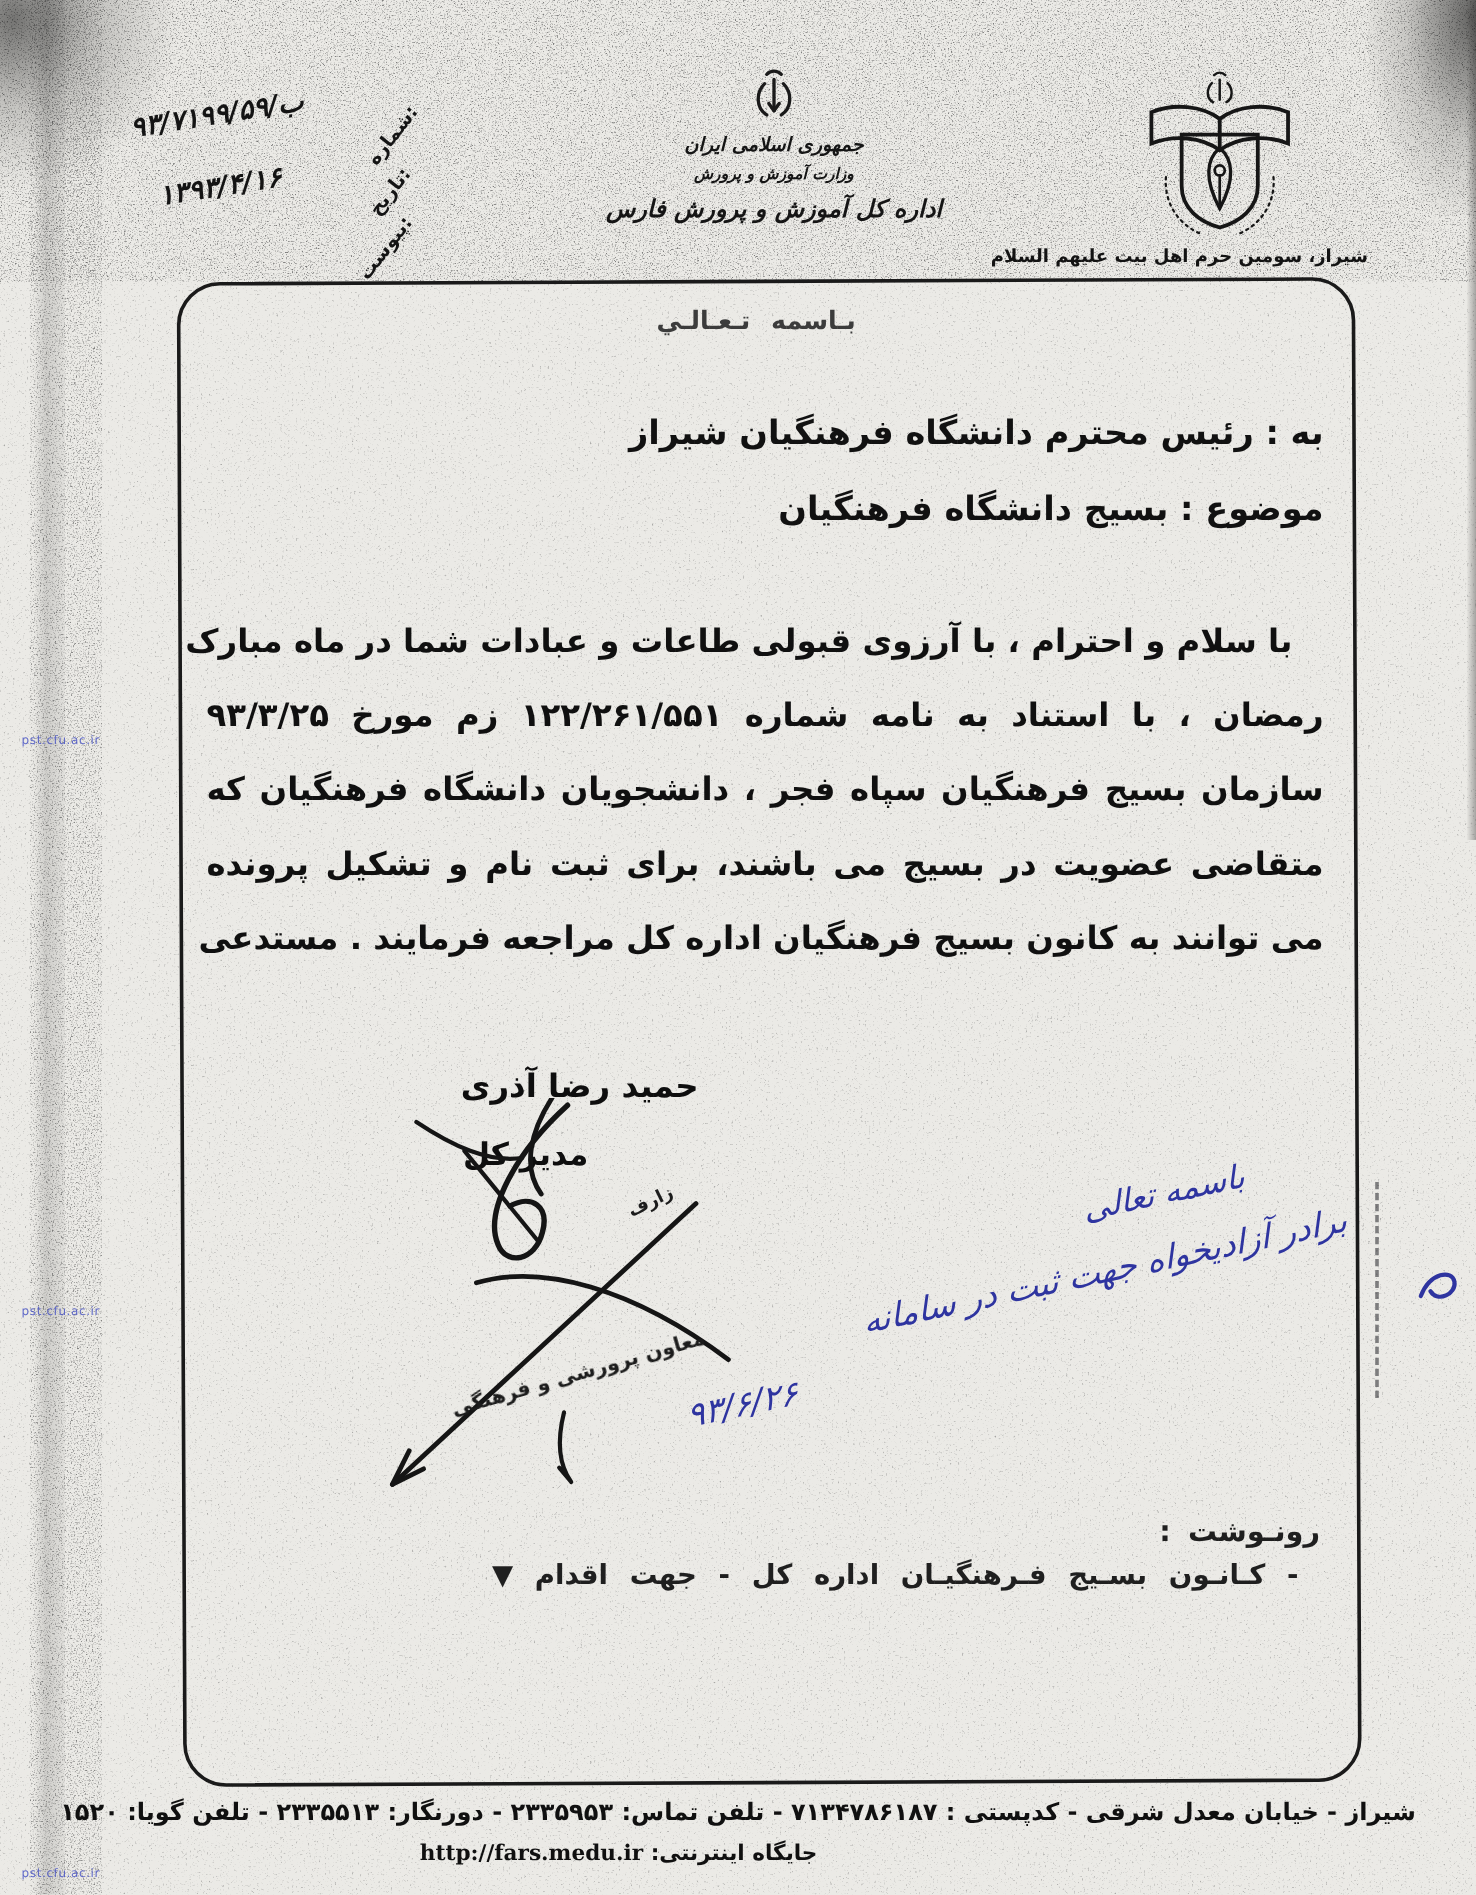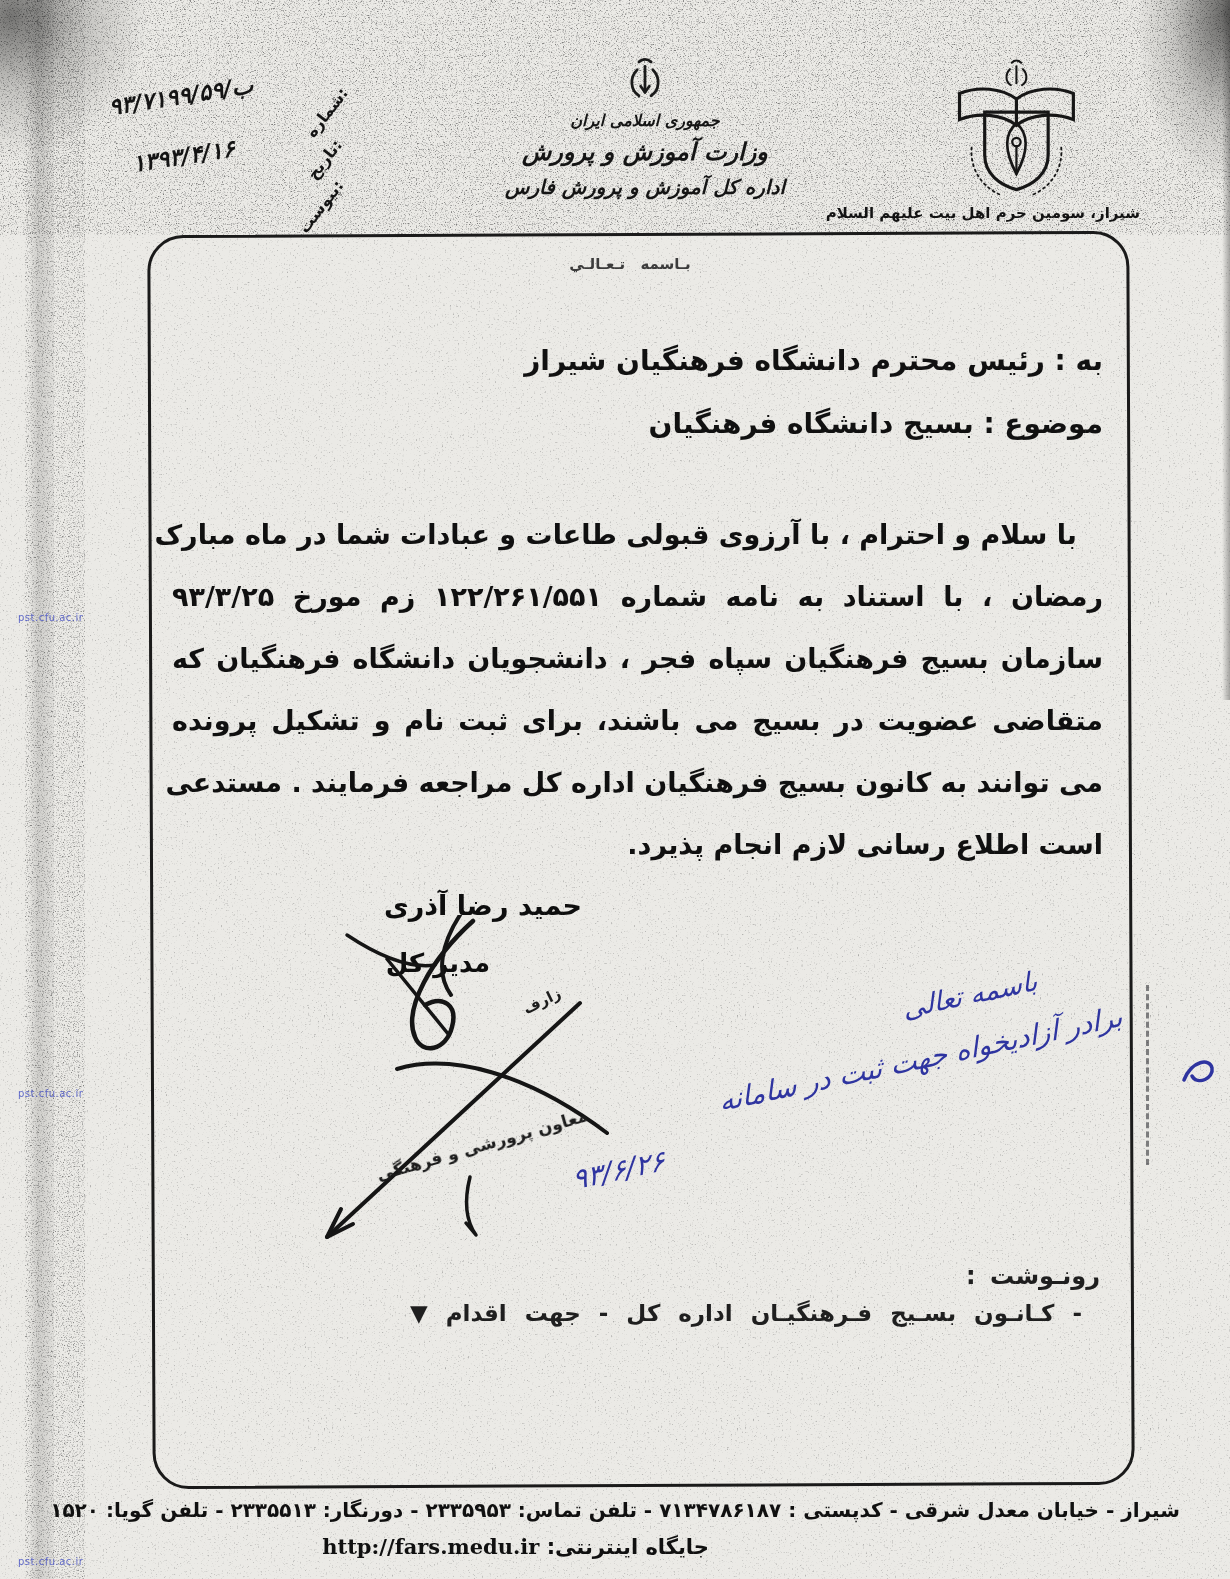--- a/index.html
+++ b/index.html
@@ -41,38 +41,38 @@
     transform:rotate(-52deg); white-space:nowrap; }
   .ref-label-number{ left:218px; top:48px; }
   .ref-label-date{ left:222px; top:95px; }
   .ref-label-attach{ left:210px; top:142px; }
 
   
   .letterhead-center{ position:absolute; left:455px; top:55px; width:380px; text-align:center; direction:rtl; }
   .emblem-iran{ display:block; margin:0 auto 4px auto; }
   .lh-line{ font-weight:800; font-style:italic; color:#151515; }
   .lh-country{ font-size:16px; margin-top:2px; }
-  .lh-ministry{ font-size:24px; margin-top:8px; }
+  .lh-ministry{ font-size:13px; margin-top:8px; }
   .lh-department{ font-size:20px; margin-top:9px; }
 
   
   .logo-wrap{ position:absolute; left:890px; top:58px; width:250px; text-align:center; direction:rtl; }
   .logo-caption{ font-weight:800; font-size:15px; color:#131313; margin-top:2px; white-space:nowrap;margin-left:45px; }
 
   
   .frame{
     position:absolute; left:150px; top:233px; width:982px; height:1254px;
     border:3px solid #1a1a1a; border-radius:36px;
     transform:rotate(-.25deg);
   }
 
   .besmeleh{
     position:absolute; left:470px; top:255px; width:320px;
     direction:rtl; text-align:center;
-    font-size:15px; font-weight:600; color:#3c3c3c; word-spacing:10px;
+    font-size:21px; font-weight:600; color:#3c3c3c; word-spacing:10px;
   }
 
   .to-line, .subject-line{
     position:absolute; right:127px; direction:rtl; text-align:center;
     font-size:28px; font-weight:900; color:#111; white-space:nowrap;
   }
   .to-line{ top:344px; }
   .subject-line{ top:407px; }
 
   .body-par{ position:absolute; right:127px; left:172px; top:512px; direction:rtl; }
@@ -108,21 +108,21 @@
   
   .cc-label{ position:absolute; right:130px; top:1262px; direction:rtl; font-size:24px; font-weight:600;
     color:#1f1f1f; letter-spacing:2px; word-spacing:6px; }
   .cc-item{ position:absolute; right:148px; top:1300px; direction:rtl; font-size:23px; font-weight:600;
     color:#1f1f1f; letter-spacing:2px; word-spacing:10px; white-space:nowrap; }
 
   
   .footer-address{ position:absolute; left:0; top:1498px; width:1230px; text-align:center; direction:rtl;
     font-size:20px; font-weight:900; color:#101010; white-space:nowrap; }
   .footer-site{ position:absolute; left:0; top:1534px; width:1031px; text-align:center; direction:rtl;
-    font-size:21px; font-weight:900; color:#101010; }
+    font-size:18px; font-weight:900; color:#101010; }
   .footer-site .url{ font-family:"DejaVu Serif", serif; font-weight:700; }
 </style>
 </head>
 <body>
 
 <div id="page">
 
   <svg class="noise" width="1230" height="1579" style="left:0;top:0;opacity:.5">
     <filter id="nfull">
         <feTurbulence type="fractalNoise" baseFrequency="0.62" numOctaves="2" seed="11" stitchTiles="stitch"></feTurbulence>
@@ -210,21 +210,20 @@
 
   <div class="to-line">به : رئیس محترم دانشگاه فرهنگیان شیراز</div>
   <div class="subject-line">موضوع : بسیج دانشگاه فرهنگیان</div>
 
   <div class="body-par">
     <div class="body-line first">با سلام و احترام ، با آرزوی قبولی طاعات و عبادات شما در ماه مبارک</div>
     <div class="body-line">رمضان ، با استناد به نامه شماره ۱۲۲/۲۶۱/۵۵۱ زم مورخ ۹۳/۳/۲۵</div>
     <div class="body-line">سازمان بسیج فرهنگیان سپاه فجر ، دانشجویان دانشگاه فرهنگیان که</div>
     <div class="body-line">متقاضی عضویت در بسیج می باشند، برای ثبت نام و تشکیل پرونده</div>
     <div class="body-line">می توانند به کانون بسیج فرهنگیان اداره کل مراجعه فرمایند . مستدعی</div>
-    <div class="body-line last">است اطلاع رسانی لازم انجام پذیرد.</div>
   </div>
 
   <div class="signer-name">حمید رضا آذری</div>
   <div class="signer-title">مدیر کل</div>
 
   <svg class="sig-svg" width="380" height="345" viewBox="0 0 380 345">
     <g stroke="#151515" fill="none" stroke-linecap="round">
       <path stroke-width="4" d="M205 0 C187 28 180 58 196 80"></path>
       <path stroke-width="4.5" d="M218 6 C176 44 148 94 160 122 C167 140 191 136 197 112 C203 90 188 80 170 90"></path>
       <path stroke-width="4" d="M325 88 L72 322"></path>

